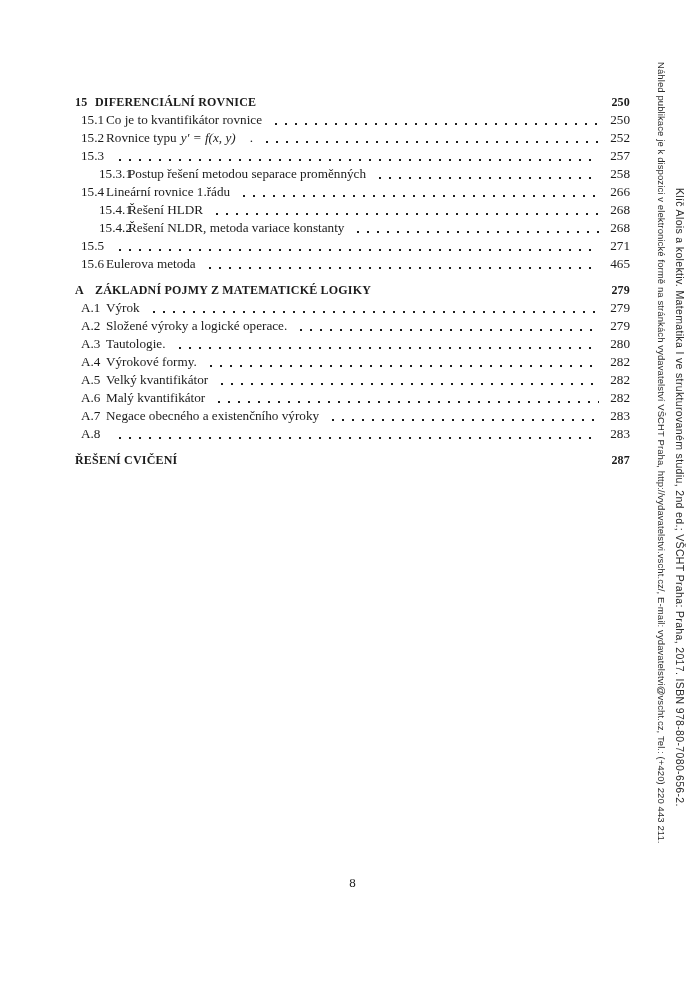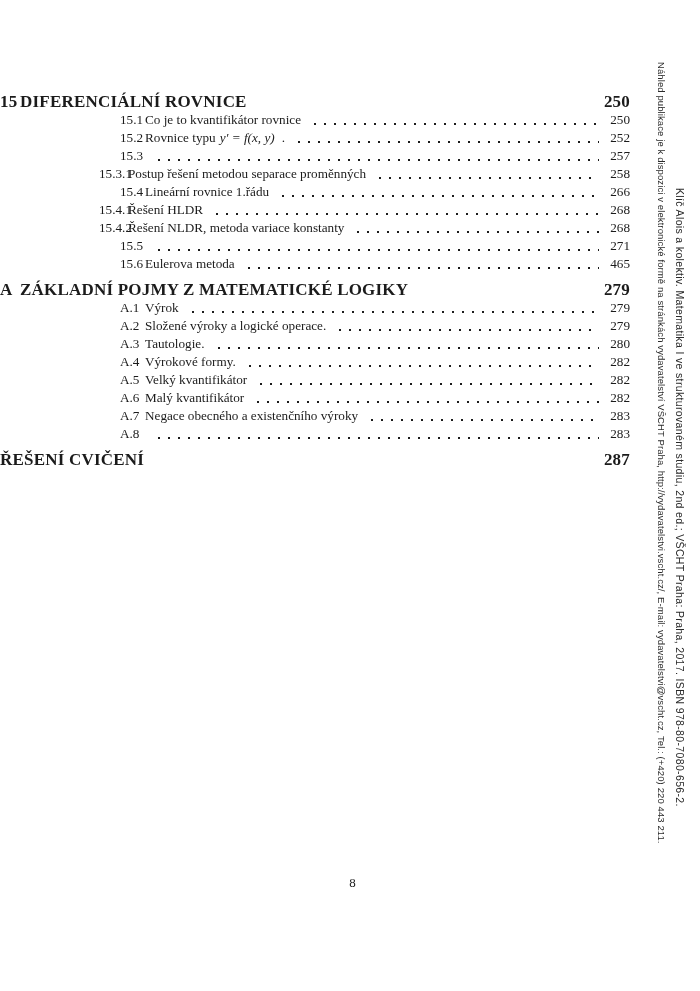--- a/index.html
+++ b/index.html
@@ -16,42 +16,43 @@
   .toc {
     position: absolute;
     left: 0; top: 93px;
     width: 630px;
   }
   .toc-section + .toc-section { margin-top: 8px; }
 
   .sec-head {
     display: flex;
     align-items: baseline;
+    padding-left: 75px;
     height: 18px; line-height: 18px;
     font-weight: bold;
-    font-size: 17px;
+    font-size: 12px;
     letter-spacing: 0.2px;
   }
   .sec-num { flex: none; width: 20px; }
   .sec-num:empty { display: none; }
   .sec-page { margin-left: auto; min-width: 26px; text-align: right; }
 
   .entry {
     display: flex;
     align-items: baseline;
     height: 18px; line-height: 18px;
     font-size: 13.2px;
   }
-  .entry.lvl1 { padding-left: 120px; }
+  .entry.lvl1 { padding-left: 81px; }
   .entry.lvl1 .e-num { flex: none; width: 25px; }
   .entry.lvl2 { padding-left: 99px; }
   .entry.lvl2 .e-num { flex: none; width: 29px; }
 
   .e-math { font-style: italic; }
-  .e-math:not(:empty) { margin-left: 4px; margin-right: 7px; }
+  .e-math:not(:empty) { margin-left: 4px; margin-right: 14px; }
 
   .leader {
     flex: 1;
     align-self: stretch;
     margin: 0 5px 0 7px;
     background-image: radial-gradient(circle, #1c1c1c 1.05px, rgba(0,0,0,0) 1.35px);
     background-size: 10px 4px;
     background-repeat: repeat-x;
     background-position: left 2px bottom 3.5px;
   }

